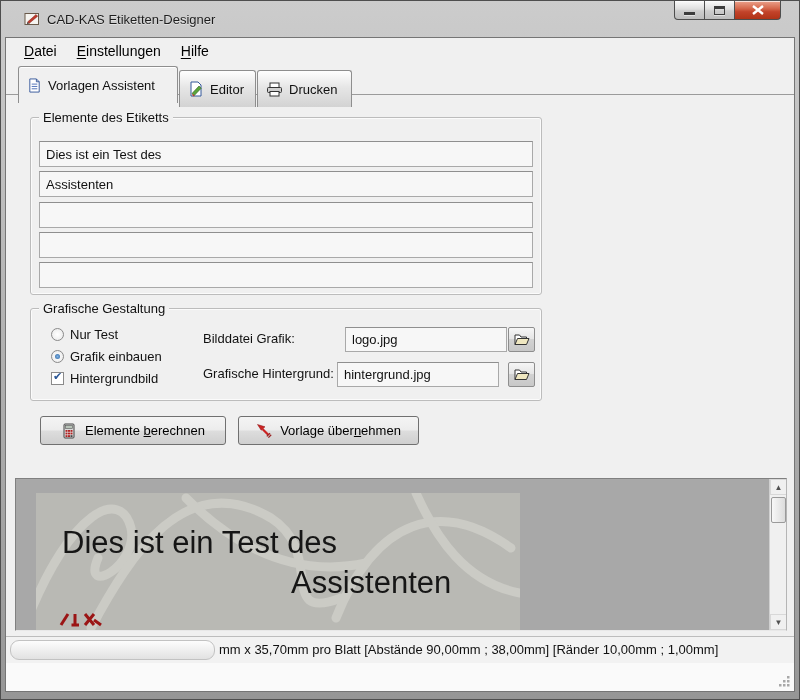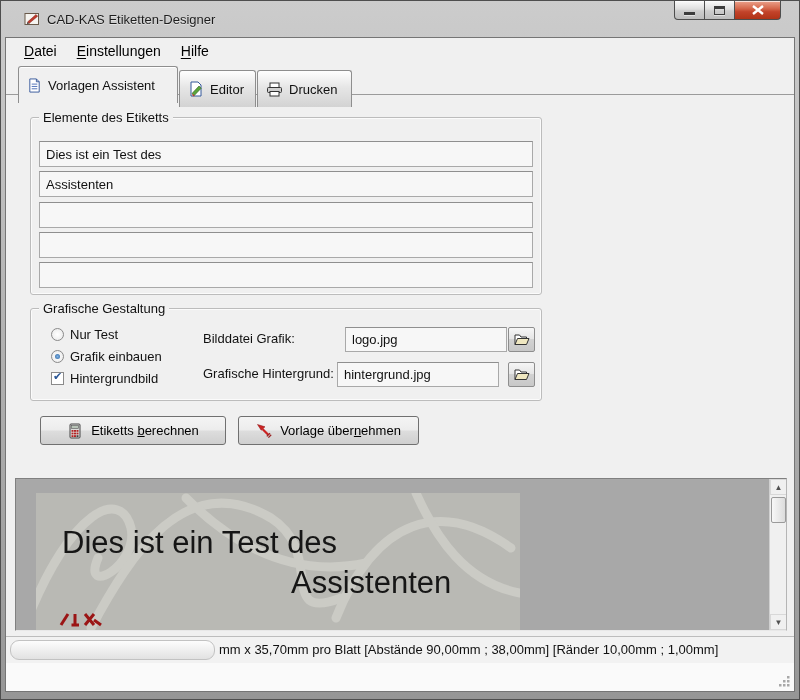--- a/index.html
+++ b/index.html
@@ -220,21 +220,21 @@
             <rect x="7" y="7" width="2" height="1.8"></rect>
             <rect x="9.5" y="7" width="2" height="1.8"></rect>
           <rect x="4.5" y="9.6" width="2" height="1.8"></rect>
             <rect x="7" y="9.6" width="2" height="1.8"></rect>
             <rect x="9.5" y="9.6" width="2" height="1.8"></rect>
           <rect x="4.5" y="12.2" width="2" height="1.8"></rect>
             <rect x="7" y="12.2" width="2" height="1.8"></rect>
             <rect x="9.5" y="12.2" width="2" height="1.8" fill="#444"></rect>
         </g>
       </svg>
-      <span><span>Etiketts </span><u>b</u><span>erechnen</span></span>
+      <span><span>Elemente </span><u>b</u><span>erechnen</span></span>
     </div>
 
     <div class="push-btn btn-uebernehmen">
       <svg width="16" height="16" viewBox="0 0 16 16">
         <path d="M1.5,1.5 L9,3.8 L5.2,7.2 Z" fill="#cc2222" stroke="#881111" stroke-width="0.5"></path>
         <path d="M6.5,6 L12.5,12" stroke="#cc2222" stroke-width="2.2"></path>
         <path d="M10.8,13.4 L14,10.2 M12.4,14.6 L15.2,11.8" stroke="#992222" stroke-width="1.3"></path>
       </svg>
       <span><span>Vorlage über</span><u>n</u><span>ehmen</span></span>
     </div>

